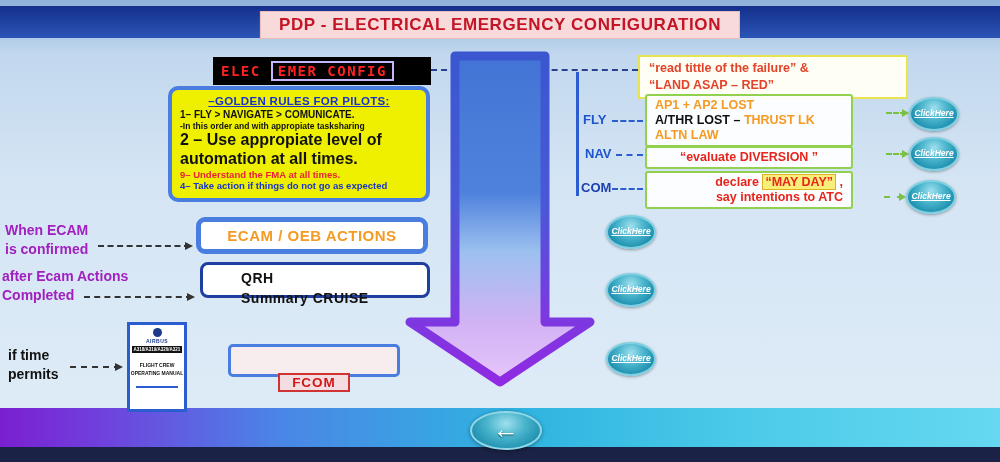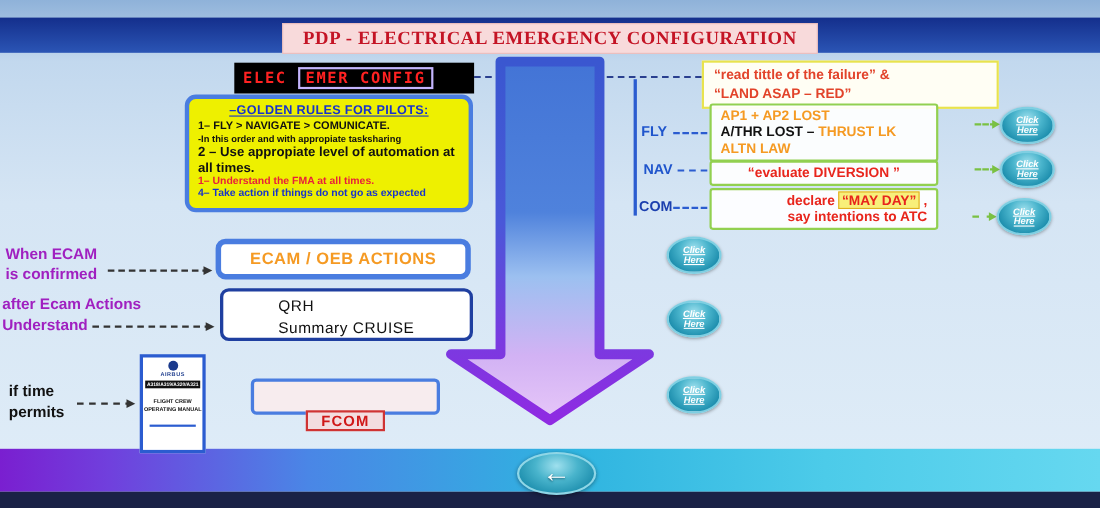--- a/index.html
+++ b/index.html
@@ -2,22 +2,22 @@
 <html><head>
 <meta charset="utf-8">
 <style>
   html,body { margin:0; padding:0; background:#fff; }
   .slide {
     position:relative; width:1000px; height:462px; overflow:hidden;
     font-family:"Liberation Sans", sans-serif;
     background:linear-gradient(180deg,#8fb2d9 0%,#c2d8ee 12%,#d5e5f4 40%,#e0edf8 100%);
   }
   
-  .header { position:absolute; left:0; top:16px; width:1000px; height:32px;
-    background:linear-gradient(180deg,#142f8c 0%,#2b55b5 100%); z-index:1;font-family:Liberation Serif, serif; }
+  .header { position:absolute; left:0; top:6px; width:1000px; height:32px;
+    background:linear-gradient(180deg,#142f8c 0%,#2b55b5 100%); z-index:1; }
   .title-box { position:absolute; left:50%; top:5px; transform:translateX(-50%);
     background:#f8dadb; border:1px solid #e9bcbc; padding:3px 18px;
     font-size:17px; font-weight:bold; letter-spacing:.6px; color:#c41425; white-space:nowrap; }
   
   .ecam-display { position:absolute; left:213px; top:57px; width:218px; height:28px;
     background:#000; display:flex; align-items:center; gap:10px; padding:0 8px; box-sizing:border-box;
     font-family:"DejaVu Sans Mono",monospace; font-weight:bold; font-size:14px; color:#ff2222;
     letter-spacing:1.5px; z-index:3; }
   .ecam-boxed { border:2px solid #c4b5fd; padding:0 5px; }
   
@@ -33,41 +33,41 @@
   #nav-label { left:585px; top:146px; }
   #com-label { left:581px; top:180px; color:#1b3fae; }
   
   .golden-box { position:absolute; left:168px; top:86px; width:262px; box-sizing:border-box;
     padding:5px 8px 7px; background:#eef000; border:4px solid #4a7de0; border-radius:10px; z-index:3; }
   .golden-title { font-size:11.5px; font-weight:bold; color:#1733cc; text-decoration:underline;
     text-align:center; margin-bottom:2px; letter-spacing:.3px; }
   .g-rule { line-height:1.18; }
   .g1  { font-size:10px;  font-weight:bold; color:#111; }
   .g1s { font-size:8.5px; font-weight:bold; color:#111; }
-  .g2  { font-size:12px; font-weight:bold; color:#111; }
+  .g2  { font-size:16px; font-weight:bold; color:#111; }
   .g3  { font-size:9.5px; font-weight:bold; color:#e8203a; }
   .g4  { font-size:9.5px; font-weight:bold; color:#1733cc; max-width:212px; }
   
   .failure-note { position:absolute; left:638px; top:55px; width:270px; box-sizing:border-box;
     background:#fffef4; border:2px solid #e8e34e; padding:3px 9px; z-index:3;
     font-size:12.5px; font-weight:bold; color:#e2432a; line-height:1.35; }
   .green-box { position:absolute; left:645px; width:208px; box-sizing:border-box;
     background:rgba(255,255,255,.92); border:2px solid #92d050; border-radius:3px;
     z-index:3; padding:2px 8px; font-weight:bold; font-size:12.5px; line-height:1.2; }
   #fly-box { top:94px; }
   .orange-txt { color:#f59a23; }
   .black-txt { color:#111; }
   #nav-box { top:146px; text-align:center; color:#e8251c; }
   #com-box { top:171px; text-align:right; color:#e8251c; }
   .mayday-hl { background:#f8ef7a; border:1px solid #e0b020; padding:0 2px; }
   
   .click-oval { position:absolute; width:50px; height:34px; border-radius:50%;
     background:radial-gradient(ellipse at 50% 30%, #9fe0ee 0%, #49b4cc 40%, #1e8fae 75%, #15758f 100%);
     border:2px solid #7fcfe2; box-shadow:0 1px 3px rgba(0,0,0,.35);
-    display:flex; flex-direction:column; align-items:center; justify-content:center;
+    display:flex; align-items:center; justify-content:center;
     color:#fff; font-size:8.5px; font-style:italic; font-weight:bold; line-height:1.1;
     text-decoration:underline; cursor:pointer; z-index:6; box-sizing:border-box; }
   #click-r1 { left:909px; top:97px; }
   #click-r2 { left:909px; top:137px; }
   #click-r3 { left:906px; top:180px; }
   #click-m1 { left:606px; top:215px; }
   #click-m2 { left:606px; top:273px; }
   #click-m3 { left:606px; top:342px; }
   .dash-green { position:absolute; border-top:2px dashed #7ac143; z-index:4; }
   .dash-green::after { content:""; position:absolute; right:-3px; top:-5px; width:0; height:0;
@@ -85,23 +85,23 @@
   .dash-arrow::after { content:""; position:absolute; right:-3px; top:-5px; width:0; height:0;
     border-left:8px solid #333; border-top:4px solid transparent; border-bottom:4px solid transparent; }
   #arr-ecam { left:98px; top:245px; width:92px; }
   #arr-qrh  { left:84px; top:296px; width:108px; }
   #arr-fcom { left:70px; top:366px; width:50px; }
   
   .ecam-box { position:absolute; left:196px; top:217px; width:232px; height:37px; box-sizing:border-box;
     background:#fff; border:5px solid #4a7de0; border-radius:9px;
     display:flex; align-items:center; justify-content:center;
     font-size:15px; font-weight:bold; color:#f59a23; letter-spacing:.5px; z-index:3; }
-  .qrh-box { position:absolute; left:200px; top:262px; width:230px; height:48px; box-sizing:border-box;
+  .qrh-box { position:absolute; left:200px; top:262px; width:230px; height:36px; box-sizing:border-box;
     background:#fff; border:3px solid #1f3fa0; border-radius:8px;
-    padding:4px 0 0 50px; font-size:14px; font-weight:normal; color:#111;
+    padding:4px 0 0 38px; font-size:14px; font-weight:bold; color:#111;
     line-height:1.4; letter-spacing:.5px; z-index:3; }
   .fcom-box { position:absolute; left:228px; top:344px; width:172px; height:33px; box-sizing:border-box;
     background:#f7ecee; border:3px solid #4a7de0; border-radius:5px;
     display:flex; align-items:center; justify-content:center; z-index:3; }
   .fcom-inner { border:2px solid #cf3333; background:#f3dde0; color:#d01818;
     font-weight:bold; font-size:13.5px; padding:0 12px; letter-spacing:1px;margin-top:44px; }
   
   .manual { position:absolute; left:127px; top:322px; width:60px; height:90px; box-sizing:border-box;
     background:#fff; border:3px solid #2b5cd0; z-index:5;
     display:flex; flex-direction:column; align-items:center; padding-top:3px; }
@@ -145,21 +145,21 @@
   <div class="dash-blue" id="dash-com"></div>
   <div class="axis-label" id="fly-label">FLY</div>
   <div class="axis-label" id="nav-label">NAV</div>
   <div class="axis-label" id="com-label">COM</div>
 
   <div class="golden-box">
     <div class="golden-title">–GOLDEN RULES FOR PILOTS:</div>
     <div class="g-rule g1">1– FLY &gt; NAVIGATE &gt; COMUNICATE.</div>
     <div class="g-rule g1s">-In this order and with appropiate tasksharing</div>
     <div class="g-rule g2">2 – Use appropiate level of automation at all times.</div>
-    <div class="g-rule g3">1– Understand the FMA at all times.</div>
+    <div class="g-rule g3">9– Understand the FMA at all times.</div>
     <div class="g-rule g4">4– Take action if things do not go as expected</div>
   </div>
 
   <div class="failure-note">
     <div>“read tittle of the failure” &amp;</div>
     <div>“LAND ASAP – RED”</div>
   </div>
 
   <div class="green-box" id="fly-box">
     <div class="orange-txt">AP1 + AP2 LOST</div>
@@ -192,21 +192,21 @@
   </div>
 
   <div class="note" id="note-ecam">
     <div>When ECAM</div>
     <div>is confirmed</div>
   </div>
   <div class="dash-arrow" id="arr-ecam"></div>
 
   <div class="note" id="note-qrh">
     <div>after Ecam Actions</div>
-    <div>Understand</div>
+    <div>Completed</div>
   </div>
   <div class="dash-arrow" id="arr-qrh"></div>
 
   <div class="note" id="note-fcom">
     <div>if time</div>
     <div>permits</div>
   </div>
   <div class="dash-arrow" id="arr-fcom"></div>
 
   <div class="ecam-box">ECAM / OEB ACTIONS</div>

